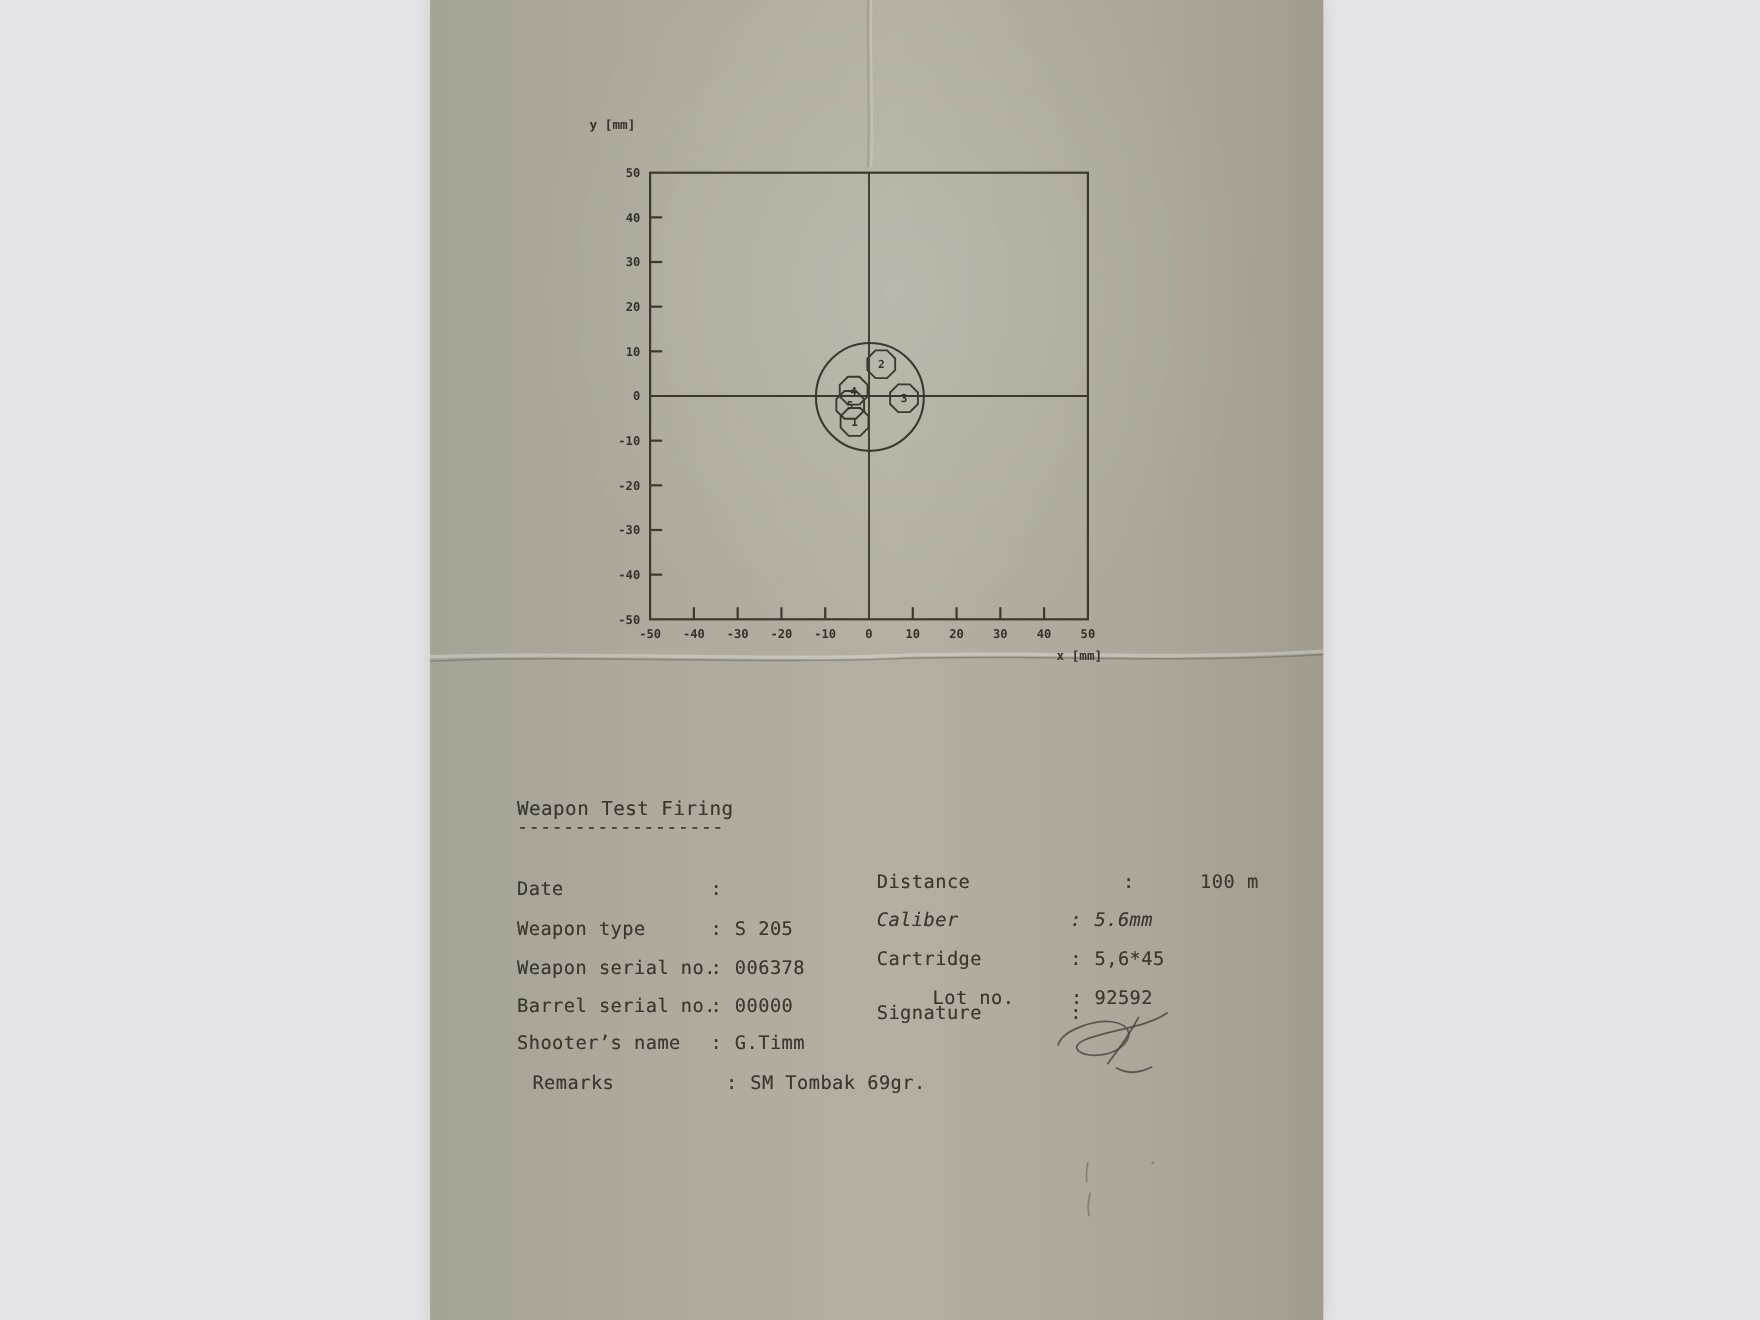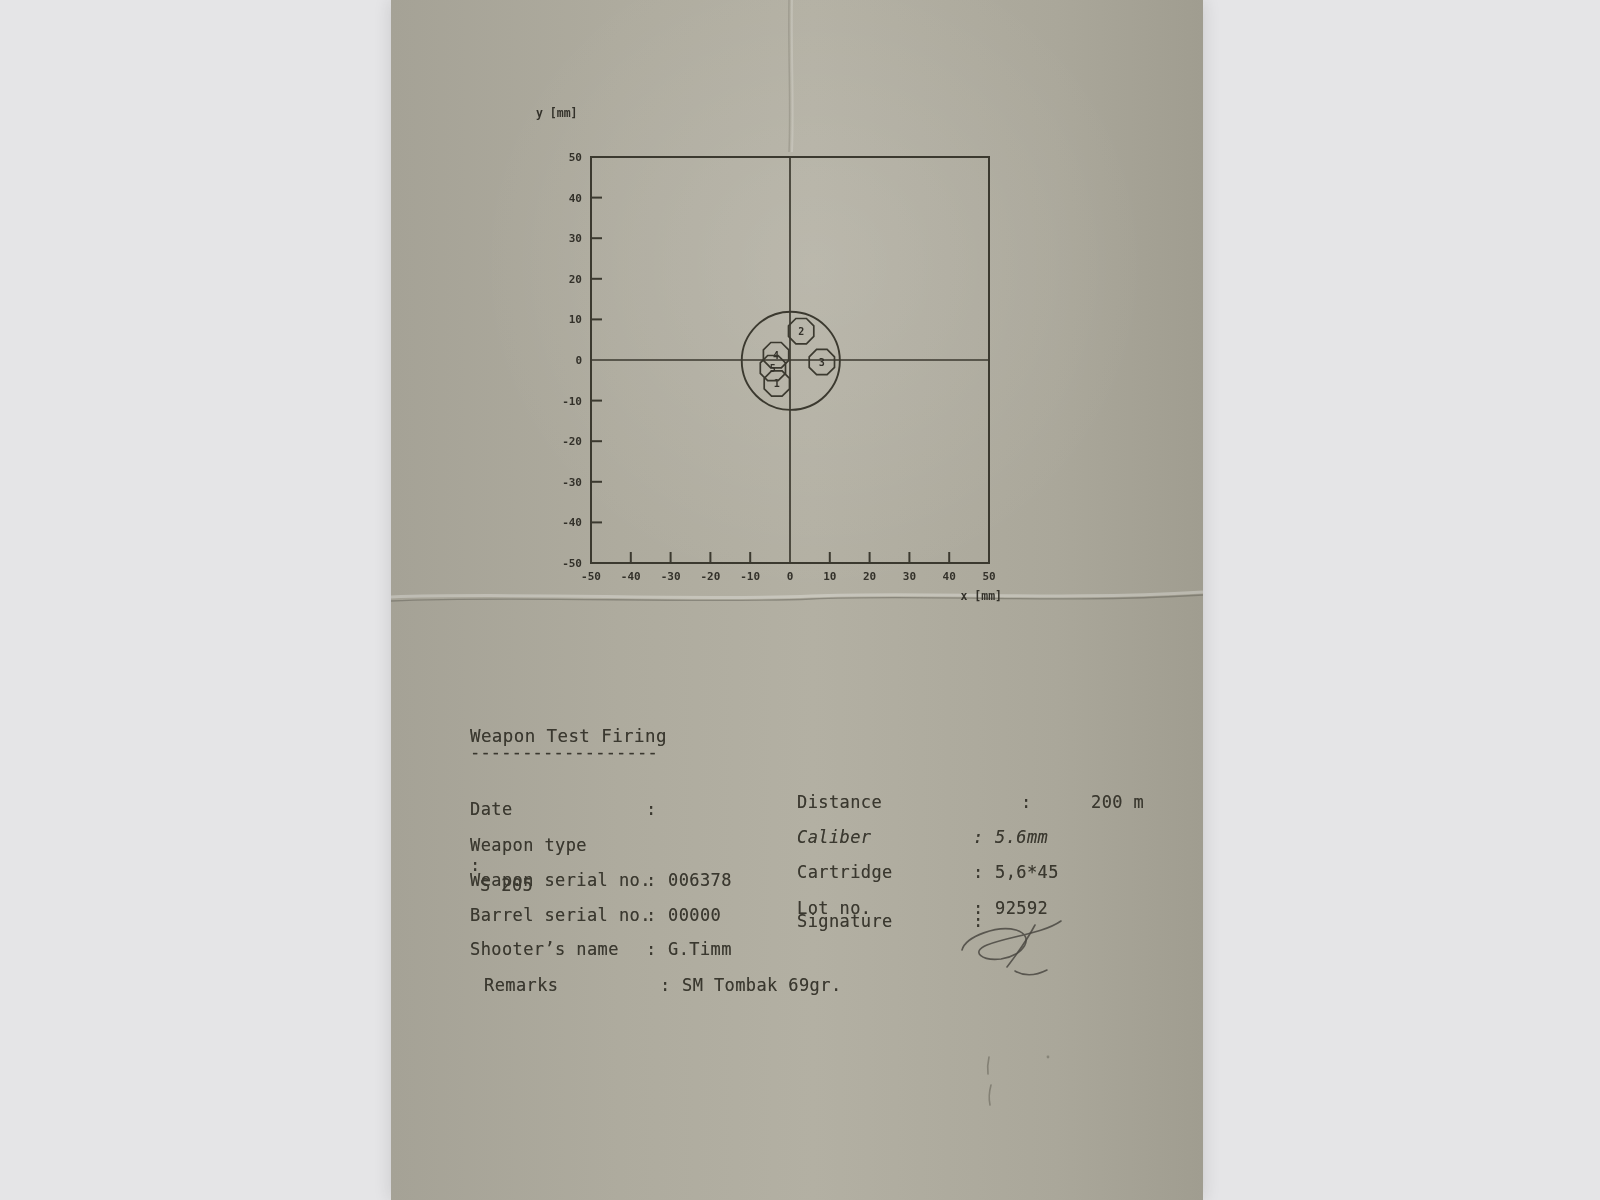--- a/index.html
+++ b/index.html
@@ -99,45 +99,45 @@
         <path d="M59,53 Q73,61 91,52" fill="none" stroke="rgba(74,72,66,0.85)" stroke-width="1.6" stroke-linecap="round"></path>
       </g>
     </svg>
 
   <div class="typed doc-title" style="left:79px;top:726px;">Weapon Test Firing</div>
   <div class="typed title-dashes" style="left:79px;">------------------</div>
 
   <div class="typed frow" style="left:79px;top:799px;">
     <span class="f-label">Date</span><span class="f-sep">:</span><span class="f-value"></span>
   </div>
-  <div class="typed frow" style="left:79px;top:835px;flex-direction:column;">
+  <div class="typed frow" style="left:79px;top:835px;">
     <span class="f-label">Weapon type</span><span class="f-sep">:</span><span class="f-value">S 205</span>
   </div>
   <div class="typed frow" style="left:79px;top:870px;align-items:center;">
     <span class="f-label">Weapon serial no.</span><span class="f-sep">:</span><span class="f-value">006378</span>
   </div>
   <div class="typed frow" style="left:79px;top:905px;">
     <span class="f-label">Barrel serial no.</span><span class="f-sep">:</span><span class="f-value">00000</span>
   </div>
   <div class="typed frow" style="left:79px;top:939px;">
     <span class="f-label">Shooter’s name</span><span class="f-sep">:</span><span class="f-value">G.Timm</span>
   </div>
   <div class="typed frow" style="left:79px;top:975px;margin-left:14px;">
     <span class="f-label">Remarks</span><span class="f-sep">:</span><span class="f-value">SM Tombak 69gr.</span>
   </div>
 
   <div class="typed frow" style="left:406px;top:792px;gap:48px;">
-    <span class="f-label">Distance</span><span class="f-sep">:</span><span class="f-value">200 m</span>
+    <span class="f-label">Distance</span><span class="f-sep">:</span><span class="f-value">100 m</span>
   </div>
   <div class="typed frow" style="left:406px;top:827px;font-style:italic;">
     <span class="f-label">Caliber</span><span class="f-sep">:</span><span class="f-value">5.6mm</span>
   </div>
   <div class="typed frow" style="left:406px;top:862px;">
     <span class="f-label">Cartridge</span><span class="f-sep">:</span><span class="f-value">5,6*45</span>
   </div>
-  <div class="typed frow" style="left:406px;top:898px;">
+  <div class="typed frow" style="left:406px;top:898px;text-align:center;">
     <span class="f-label">Lot no.</span><span class="f-sep">:</span><span class="f-value">92592</span>
   </div>
   <div class="typed frow" style="left:406px;top:911px;">
     <span class="f-label">Signature</span><span class="f-sep">:</span><span class="f-value"></span>
   </div>
 
 </div>
 
 </body></html>

